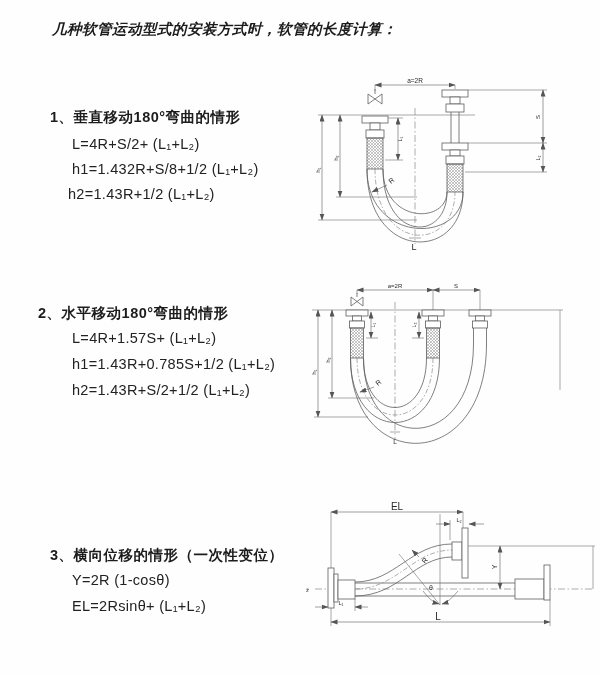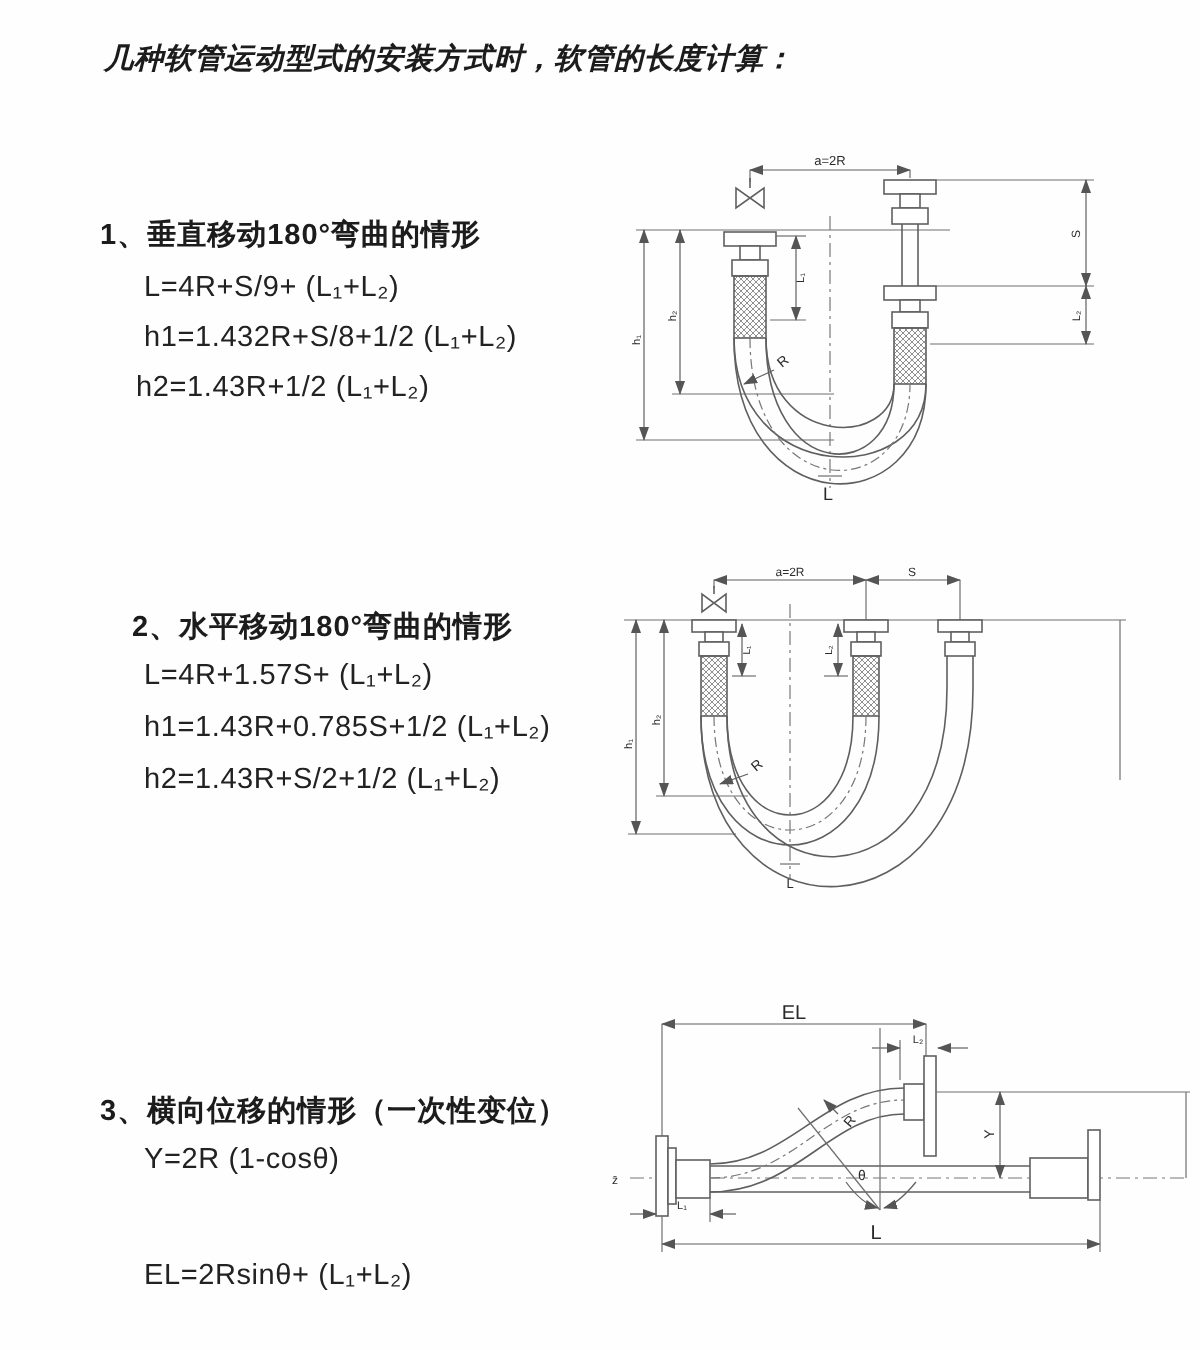--- a/index.html
+++ b/index.html
@@ -31,21 +31,21 @@
       </pattern>
       <marker id="arr" markerWidth="8" markerHeight="6" refX="6.5" refY="2.5" orient="auto-start-reverse" markerUnits="userSpaceOnUse">
         <path d="M0,0 L7,2.5 L0,5 Z" fill="#555"></path>
       </marker>
     </defs>
   </svg>
 
   <div class="title">几种软管运动型式的安装方式时，软管的长度计算：</div>
 
   <div class="heading" style="left:50px;top:108px;">1、垂直移动180°弯曲的情形</div>
-  <div class="formula" style="left:72px;top:136px;">L=4R+S/9+ (L₁+L₂)</div>
+  <div class="formula" style="left:72px;top:136px;">L=4R+S/2+ (L₁+L₂)</div>
   <div class="formula" style="left:72px;top:161px;">h1=1.432R+S/8+1/2 (L₁+L₂)</div>
   <div class="formula" style="left:68px;top:186px;">h2=1.43R+1/2 (L₁+L₂)</div>
 
   <svg style="left:315px;top:72px;" width="272" height="186" viewBox="0 0 272 186">
 
     <g>
       <line class="thin" x1="3" y1="43" x2="160" y2="43"></line>
       <line class="cl" x1="100" y1="36" x2="100" y2="172"></line>
     </g>
 
@@ -118,21 +118,21 @@
       <line class="dim" x1="72" y1="113" x2="57" y2="120" marker-end="url(#arr)"></line>
       <text class="lbl" font-size="7" transform="rotate(-40 76 112)" x="76" y="112">R</text>
     </g>
 
     <g>
       <line class="thin" x1="94" y1="166" x2="106" y2="166"></line>
       <text class="lbl" font-size="9" text-anchor="middle" x="99" y="178">L</text>
     </g>
   </svg>
 
-  <div class="heading" style="left:66px;top:304px;">2、水平移动180°弯曲的情形</div>
+  <div class="heading" style="left:38px;top:304px;">2、水平移动180°弯曲的情形</div>
   <div class="formula" style="left:72px;top:330px;">L=4R+1.57S+ (L₁+L₂)</div>
   <div class="formula" style="left:72px;top:356px;">h1=1.43R+0.785S+1/2 (L₁+L₂)</div>
   <div class="formula" style="left:72px;top:382px;">h2=1.43R+S/2+1/2 (L₁+L₂)</div>
 
   <svg style="left:308px;top:282px;" width="290" height="178" viewBox="0 0 290 178">
     <g>
       <line class="thin" x1="4" y1="28" x2="255" y2="28"></line>
       <line class="cl" x1="87" y1="20" x2="87" y2="158"></line>
       <line class="thin" x1="252" y1="28" x2="252" y2="108"></line>
     </g>
@@ -201,21 +201,21 @@
       <text class="lbl" font-size="7" transform="rotate(-40 70 104)" x="70" y="104">R</text>
     </g>
     <g>
       <line class="thin" x1="82" y1="150" x2="92" y2="150"></line>
       <text class="lbl" font-size="6.5" text-anchor="middle" x="87" y="162">L</text>
     </g>
   </svg>
 
   <div class="heading" style="left:50px;top:546px;">3、横向位移的情形（一次性变位）</div>
   <div class="formula" style="left:72px;top:572px;">Y=2R (1-cosθ)</div>
-  <div class="formula" style="left:72px;top:598px;margin-top:32px;">EL=2Rsinθ+ (L₁+L₂)</div>
+  <div class="formula" style="left:72px;top:598px;">EL=2Rsinθ+ (L₁+L₂)</div>
 
   <svg style="left:303px;top:500px;" width="295" height="140" viewBox="0 0 295 140">
 
     <g>
       <line class="cl" x1="12" y1="89" x2="290" y2="89"></line>
       <text class="lbl" x="3" y="92" font-size="6">z̄</text>
     </g>
 
     <g>
       <line class="dim" x1="28" y1="12" x2="160" y2="12" marker-start="url(#arr)" marker-end="url(#arr)"></line>

